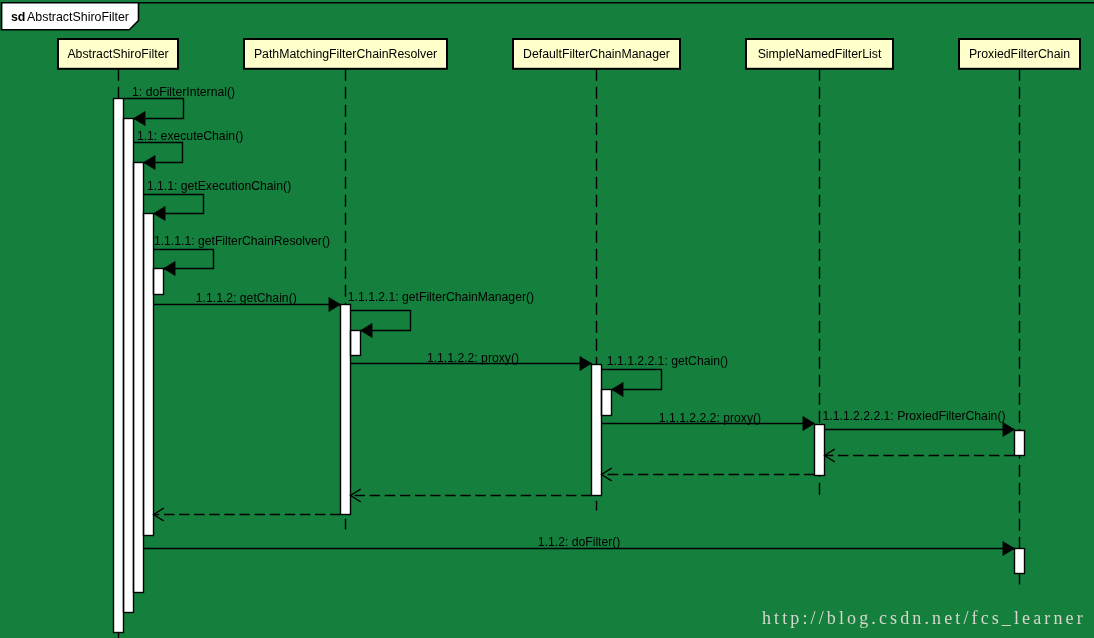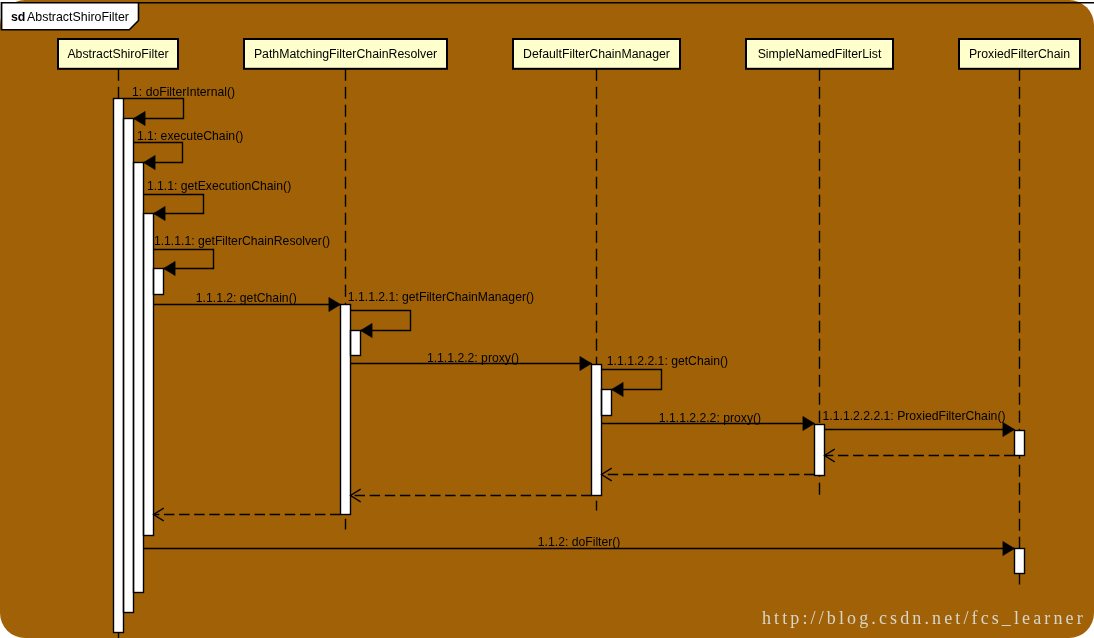--- a/index.html
+++ b/index.html
@@ -1,20 +1,20 @@
 <!DOCTYPE html>
 <html><head>
 <meta charset="utf-8">
 <title>sd AbstractShiroFilter</title>
 <style>
   html,body{margin:0;padding:0;background:#ffffff;}
   body{width:1094px;height:638px;overflow:hidden;
        font-family:"Liberation Sans",sans-serif;
        -webkit-font-smoothing:antialiased;}
-  #canvas{position:relative;width:1094px;height:638px;background:#a16207;border-radius:25px;}
+  #canvas{position:relative;width:1094px;height:638px;background:#15803d;}
   #diagram{position:absolute;left:0;top:0;}
   text{dominant-baseline:alphabetic;}
   .ll-label{font-family:"Liberation Sans",sans-serif;font-size:12.3px;fill:#000;}
   .msg-label{font-family:"Liberation Sans",sans-serif;font-size:12.2px;fill:#000;}
   .frame-label{font-family:"Liberation Sans",sans-serif;font-size:12.4px;fill:#000;}
   .frame-kw{font-weight:bold;}
   .wm{font-family:"Liberation Serif",serif;font-size:18px;letter-spacing:3.12px;}
 </style>
 </head>
 <body>

